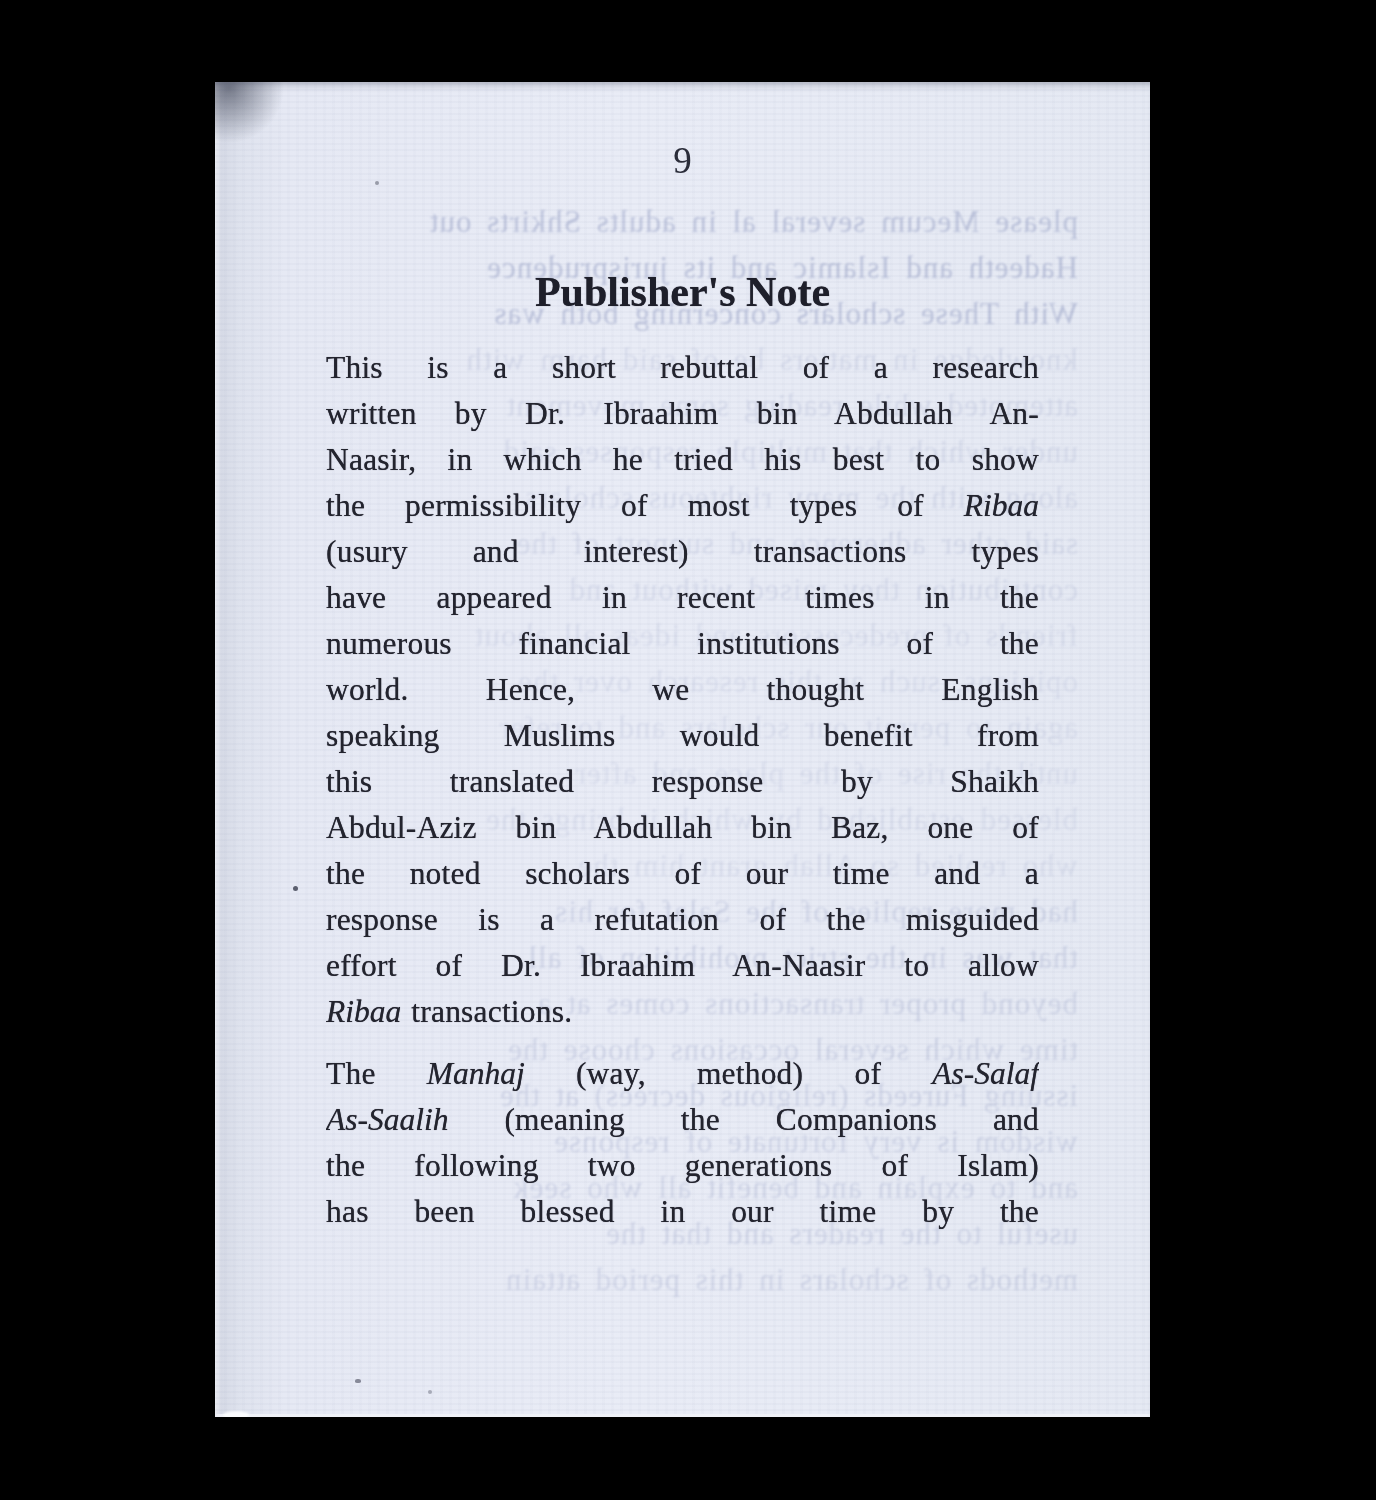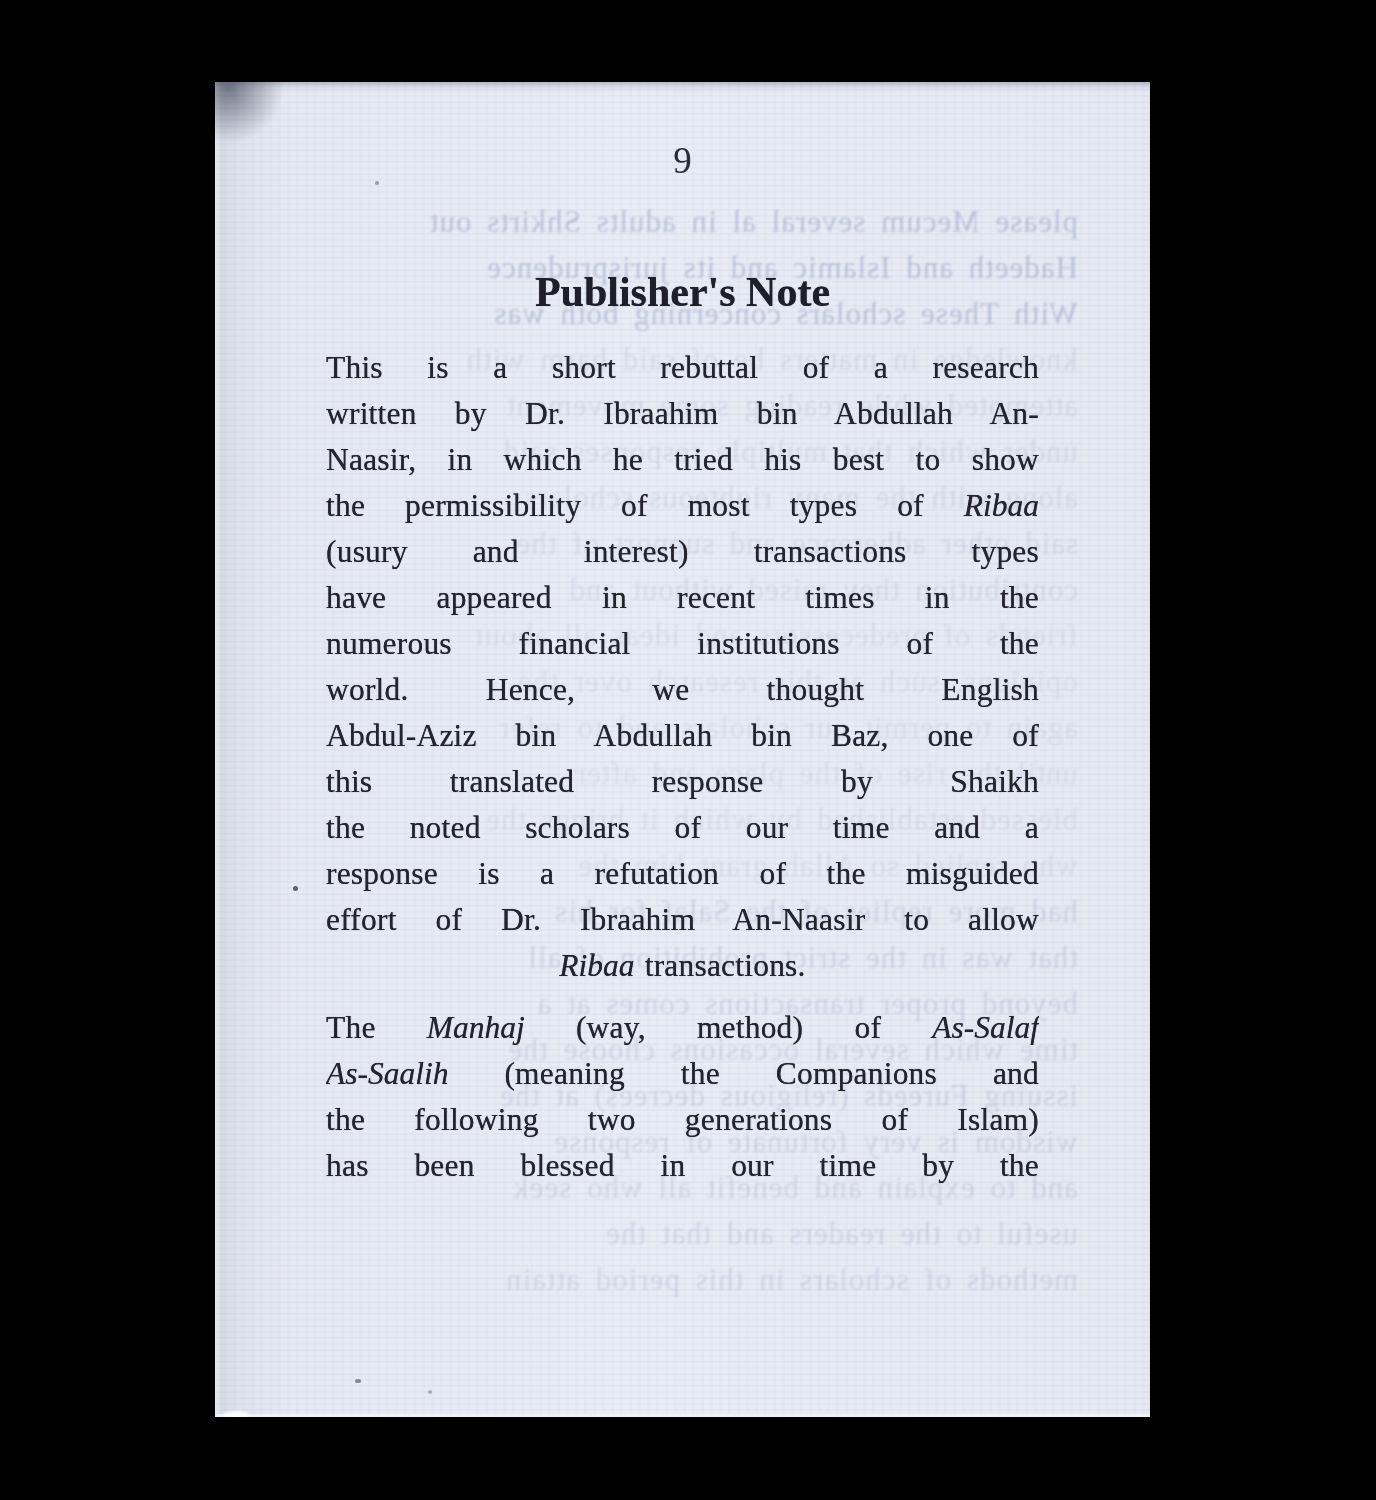--- a/index.html
+++ b/index.html
@@ -76,21 +76,21 @@
     height: 46px;
     line-height: 46px;
     overflow: hidden;
     font-size: 31.5px;
     word-spacing: 2px;
     letter-spacing: 0.2px;
     text-align: justify;
     text-shadow: 0 0 0.7px rgba(28,28,45,0.85);
   }
   .line.just::after { content: ""; display: inline-block; width: 100%; height: 0; }
-  .line.nojust { text-align: center; }
+  .line.nojust { text-align: left; }
   .line em { font-style: italic; letter-spacing: 0; }
   .speck { position: absolute; background: #3a3d4e; border-radius: 50%; }
   .speck.s1 { left: 78px; top: 804px; width: 5px; height: 5px; opacity: 0.8; }
   .speck.s2 { left: 160px; top: 99px; width: 4px; height: 4px; opacity: 0.45; }
   .speck.s3 { left: 140px; top: 1297px; width: 6px; height: 4px; opacity: 0.55; border-radius: 40%; }
   .speck.s4 { left: 213px; top: 1308px; width: 4px; height: 4px; opacity: 0.35; }
   .corner-glint {
     position: absolute; left: 8px; bottom: -2px; width: 26px; height: 8px;
     background: #fdfeff; border-radius: 50%; filter: blur(1px); opacity: 0.9;
   }
@@ -134,22 +134,23 @@
       <div class="bodytext" id="bodytext">
           <div class="para">
             <div class="line just"><span>This is a short rebuttal of a research</span></div>
             <div class="line just"><span>written by Dr. Ibraahim bin Abdullah An-</span></div>
             <div class="line just"><span>Naasir, in which he tried his best to show</span></div>
             <div class="line just"><span>the permissibility of most types of </span><em>Ribaa</em></div>
             <div class="line just"><span>(usury and interest) transactions types</span></div>
             <div class="line just"><span>have appeared in recent times in the</span></div>
             <div class="line just"><span>numerous financial institutions of the</span></div>
             <div class="line just"><span>world. Hence, we thought English</span></div>
+            <div class="line just"><span>speaking Muslims would benefit from</span></div>
+            <div class="line just"><span>this translated response by Shaikh</span></div>
             <div class="line just"><span>Abdul-Aziz bin Abdullah bin Baz, one of</span></div>
-            <div class="line just"><span>this translated response by Shaikh</span></div>
             <div class="line just"><span>the noted scholars of our time and a</span></div>
             <div class="line just"><span>response is a refutation of the misguided</span></div>
             <div class="line just"><span>effort of Dr. Ibraahim An-Naasir to allow</span></div>
             <div class="line nojust"><em>Ribaa</em><span> transactions.</span></div>
           </div>
           <div class="para">
             <div class="line just"><span>The </span><em>Manhaj</em><span> (way, method) of </span><em>As-Salaf</em></div>
             <div class="line just"><em>As-Saalih</em><span> (meaning the Companions and</span></div>
             <div class="line just"><span>the following two generations of Islam)</span></div>
             <div class="line just"><span>has been blessed in our time by the</span></div>

